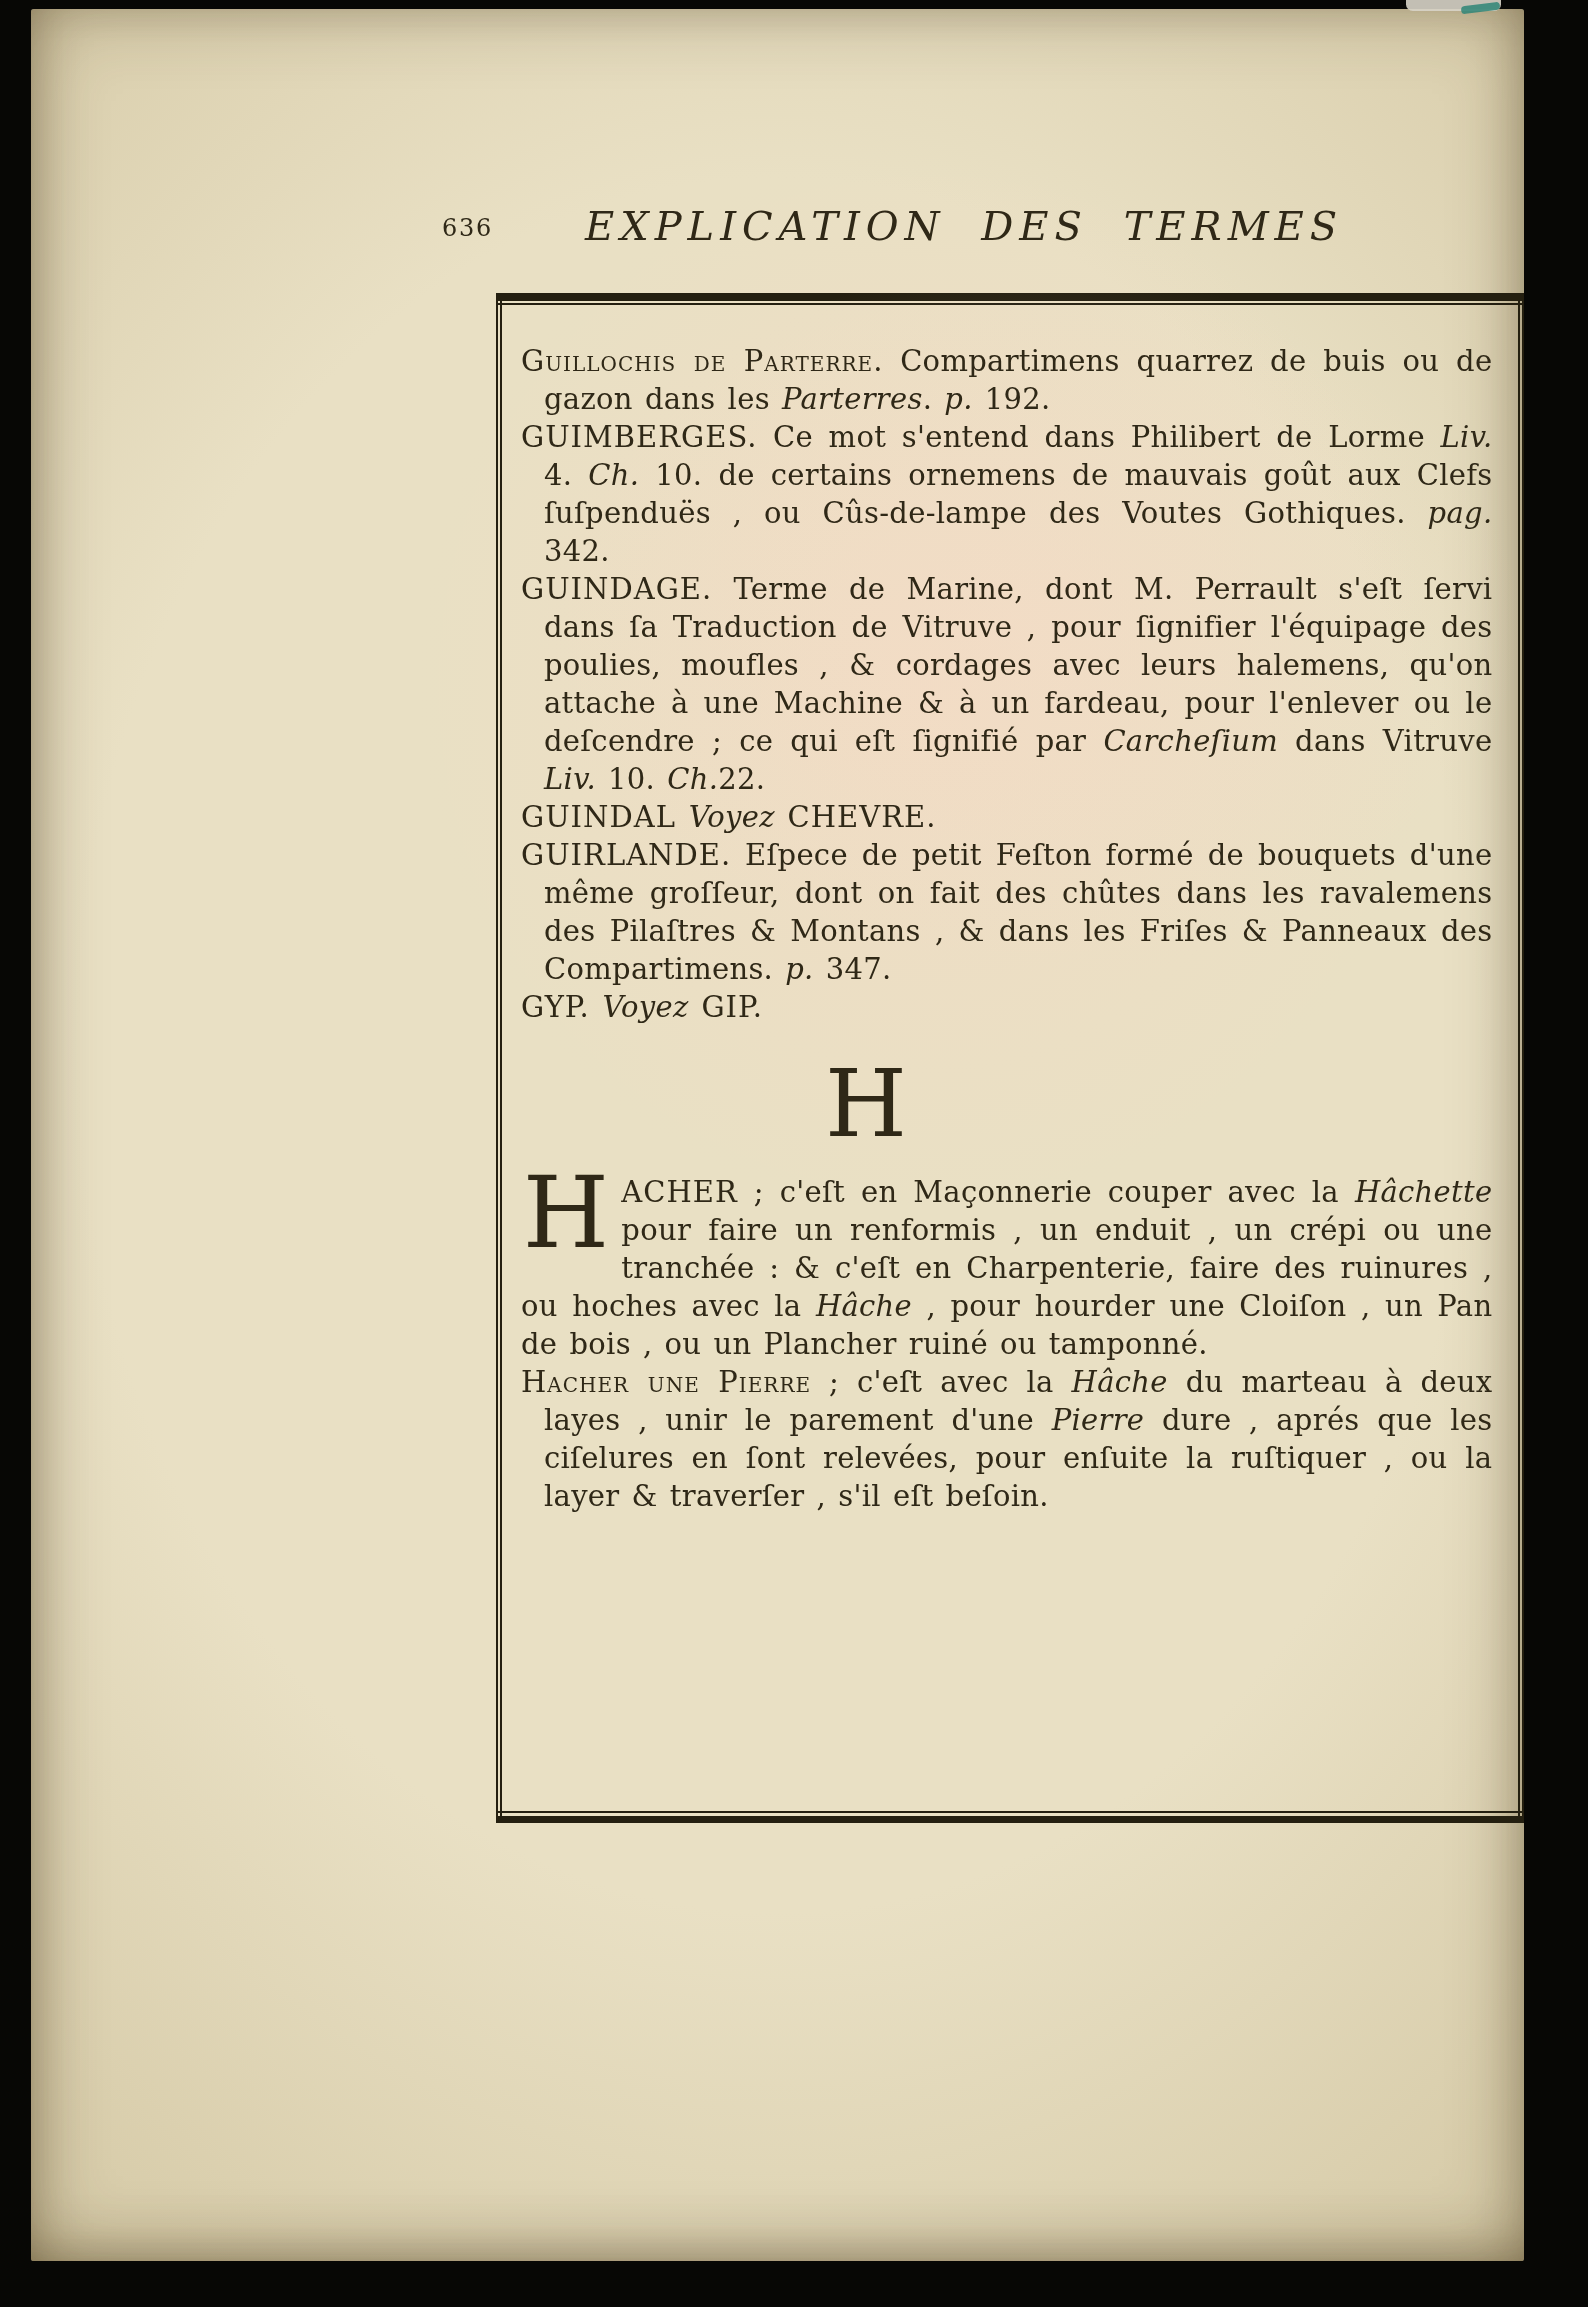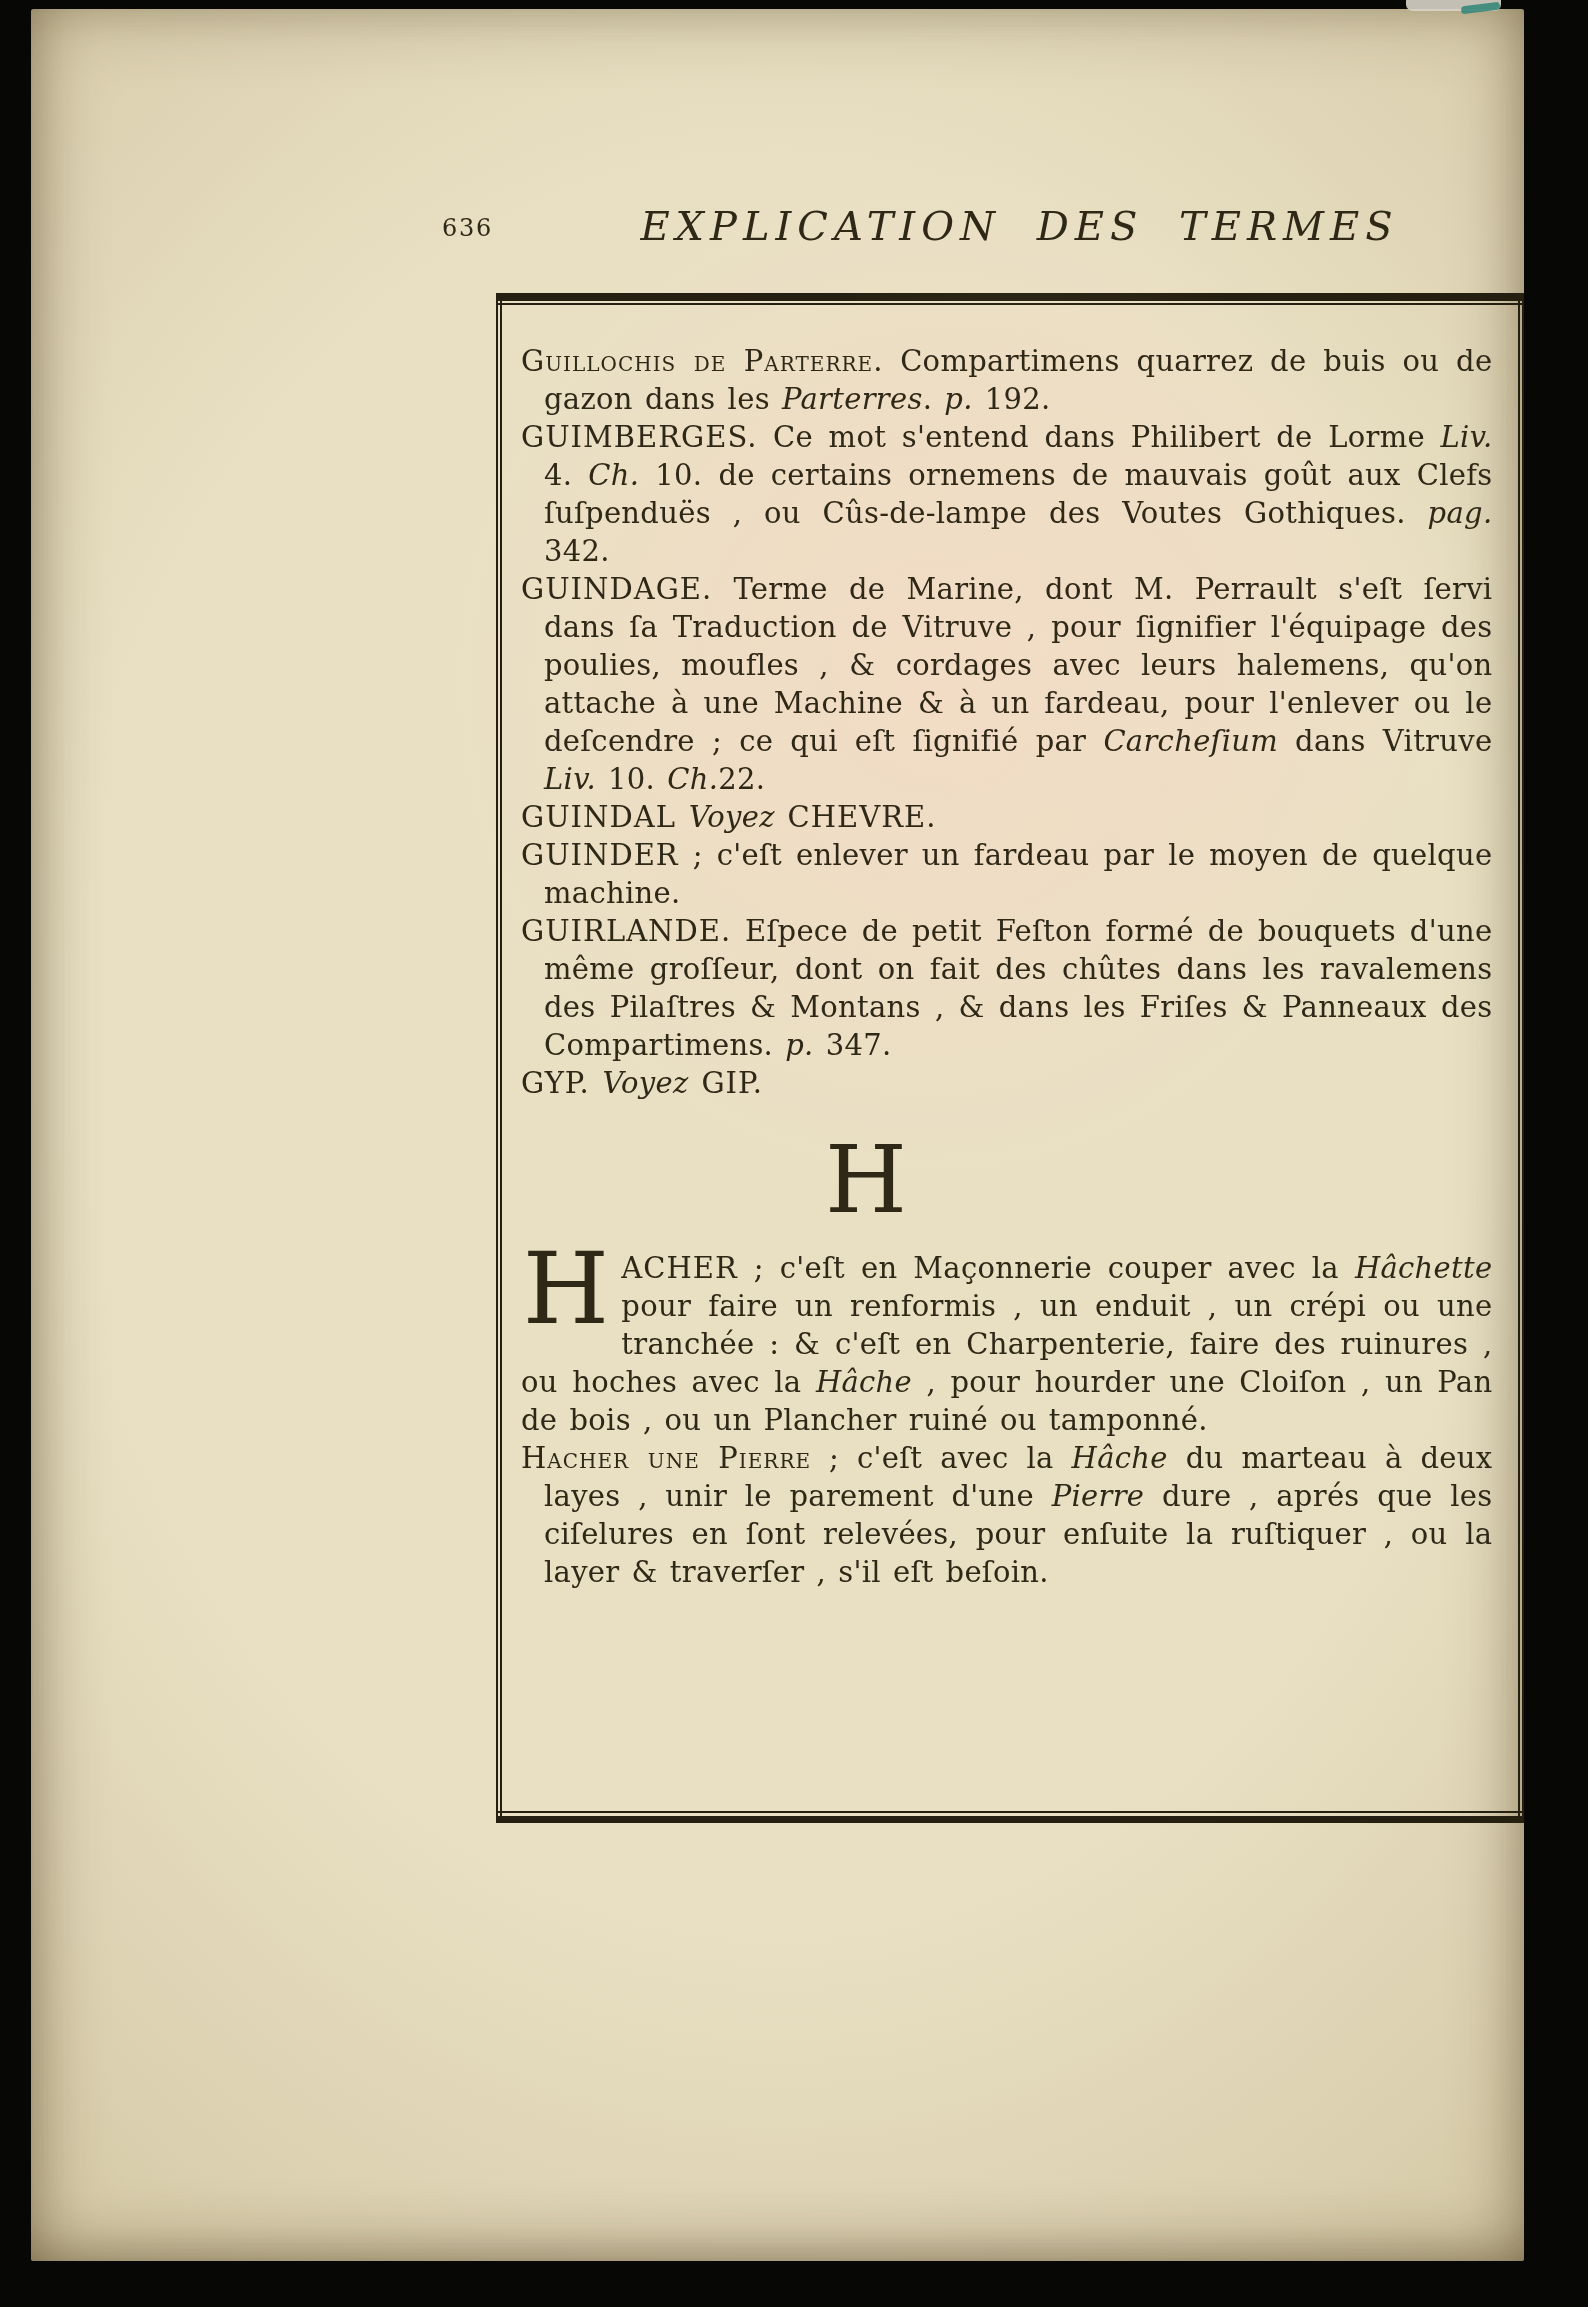--- a/index.html
+++ b/index.html
@@ -38,21 +38,21 @@
   .corner-teal{
     position:absolute;left:1461px;top:4.3px;width:39px;height:7.7px;
     background:#2e8577;transform:rotate(-7deg);border-radius:4.3px;opacity:.85;
   }
   .pagenum{
     position:absolute;left:411px;top:205px;
     font-size:24px;color:var(--ink);letter-spacing:1.7px;
   }
   .head-title{
     position:absolute;left:554px;top:194px;width:869px;
-    text-align:center;font-style:italic;font-size:40px;
+    text-align:left;font-style:italic;font-size:40px;
     letter-spacing:6px;word-spacing:17px;color:var(--ink);
     white-space:nowrap;
   }
   .frame{
     position:absolute;left:465px;top:284px;width:1028px;min-height:1530px;
     border-left:6px double var(--rule);
     border-right:6px double var(--rule);
   }
   .rule-top{
     position:absolute;top:0;left:-6px;right:-6px;height:12.8px;
@@ -100,21 +100,20 @@
   <div class="head-title">EXPLICATION DES TERMES</div>
 
   <div class="frame">
     <div class="rule-top"></div>
 
     <div class="textcol">
       <p class="entry"><span class="seg-sc">Guillochis de Parterre.</span><span class="seg-n"> Compartimens quarrez de buis ou de gazon dans les </span><span class="seg-i">Parterres</span><span class="seg-n">. </span><span class="seg-i">p.</span><span class="seg-n"> 192.</span></p>
       <p class="entry"><span class="seg-c">GUIMBERGES.</span><span class="seg-n"> Ce mot s'entend dans Philibert de Lorme </span><span class="seg-i">Liv.</span><span class="seg-n"> 4. </span><span class="seg-i">Ch.</span><span class="seg-n"> 10. de certains ornemens de mauvais goût aux Clefs ſuſpenduës , ou Cûs-de-lampe des Voutes Gothiques. </span><span class="seg-i">pag.</span><span class="seg-n"> 342.</span></p>
       <p class="entry"><span class="seg-c">GUINDAGE.</span><span class="seg-n"> Terme de Marine, dont M. Perrault s'eſt ſervi dans ſa Traduction de Vitruve , pour ſignifier l'équipage des poulies, moufles , &amp; cordages avec leurs halemens, qu'on attache à une Machine &amp; à un fardeau, pour l'enlever ou le deſcendre ; ce qui eſt ſignifié par </span><span class="seg-i">Carcheſium</span><span class="seg-n"> dans Vitruve </span><span class="seg-i">Liv.</span><span class="seg-n"> 10. </span><span class="seg-i">Ch.</span><span class="seg-n">22.</span></p>
       <p class="entry"><span class="seg-c">GUINDAL </span><span class="seg-i">Voyez</span><span class="seg-c"> CHEVRE.</span></p>
-      <p class="entry"><span class="seg-c">GUINDER</span><span class="seg-n"> ; c'eſt enlever un fardeau par le moyen de quelque machine.</span></p>
       <p class="entry"><span class="seg-c">GUIRLANDE.</span><span class="seg-n"> Eſpece de petit Feſton formé de bouquets d'une même groſſeur, dont on fait des chûtes dans les ravalemens des Pilaſtres &amp; Montans , &amp; dans les Friſes &amp; Panneaux des Compartimens. </span><span class="seg-i">p.</span><span class="seg-n"> 347.</span></p>
       <p class="entry"><span class="seg-c">GYP. </span><span class="seg-i">Voyez</span><span class="seg-c"> GIP.</span></p>
 
       <div class="section-letter">H</div>
 
       <p class="dropcap-para"><span class="dropcap">H</span><span><span class="seg-c">ACHER</span><span class="seg-n"> ; c'eſt en Maçonnerie couper avec la </span><span class="seg-i">Hâchette</span><span class="seg-n"> pour faire un renformis , un enduit , un crépi ou une tranchée : &amp; c'eſt en Charpenterie, faire des ruinures , ou hoches avec la </span><span class="seg-i">Hâche</span><span class="seg-n"> , pour hourder une Cloiſon , un Pan de bois , ou un Plancher ruiné ou tamponné.</span></span></p>
 
       <p class="entry"><span class="seg-sc">Hacher une Pierre</span><span class="seg-n"> ; c'eſt avec la </span><span class="seg-i">Hâche</span><span class="seg-n"> du marteau à deux layes , unir le parement d'une </span><span class="seg-i">Pierre</span><span class="seg-n"> dure , aprés que les ciſelures en ſont relevées, pour enſuite la ruſtiquer , ou la layer &amp; traverſer , s'il eſt beſoin.</span></p>
     </div>
 

